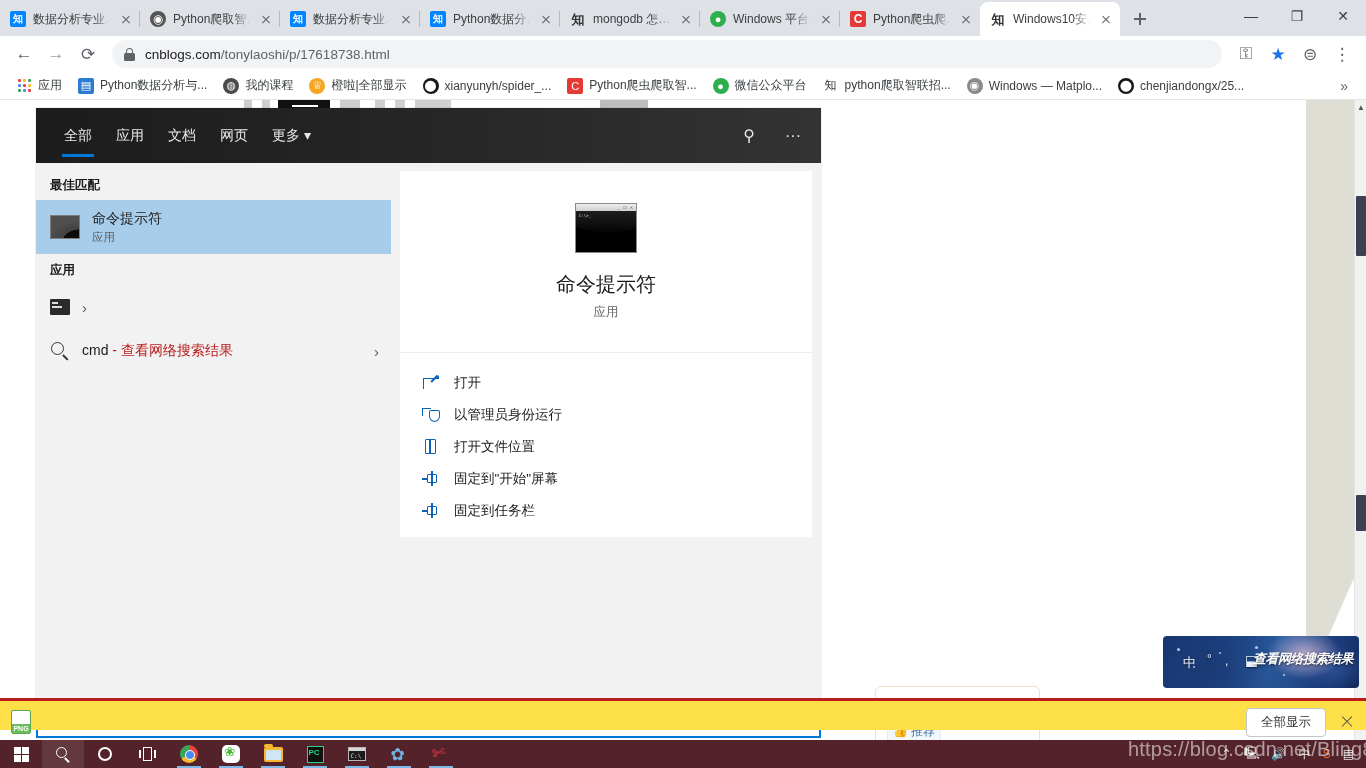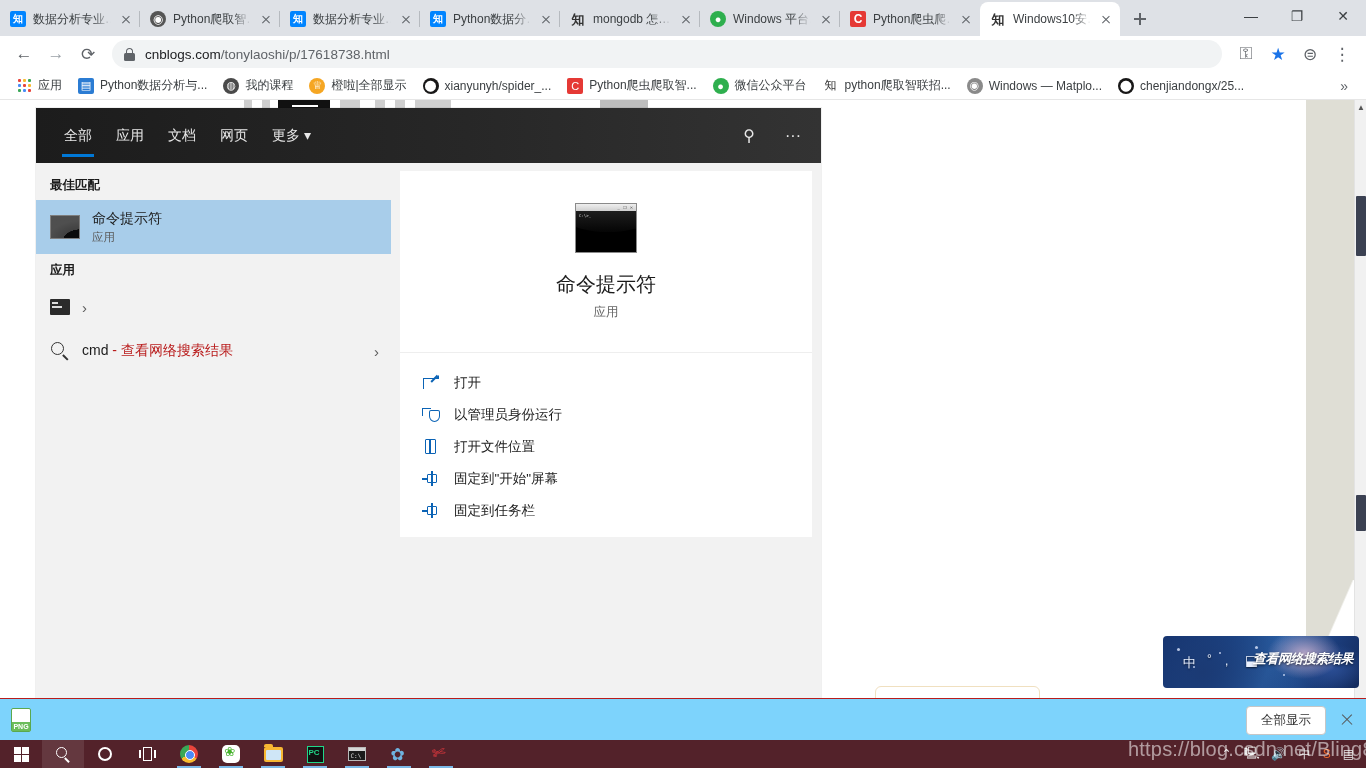--- a/index.html
+++ b/index.html
@@ -245,22 +245,22 @@
   
   .sp-searchbox {
     position: absolute; left: 36px; top: 700px; width: 785px; height: 38px;
     background: #ffffff; border: 2px solid #0078d7; display: flex; align-items: center; padding: 0 12px; gap: 12px;
   }
   .sp-searchbox .txt { font-size: 14px; color: #1b1b1b; position: relative; }
   .caret { display: inline-block; width: 1px; height: 17px; background: #1b1b1b; vertical-align: -3px; margin-left: 1px; }
 
   
   .downloadbar {
-    position: absolute; left: 0; top: 698px; width: 1366px; height: 42px;
-    background: #7dd3fc; border-top: 1px solid #b91c1c; display: flex; align-items: center;
+    position: absolute; left: 0; top: 698px; width: 1366px; height: 32px;
+    background: #fde047; border-top: 3px solid #b91c1c; display: flex; align-items: center;
   }
   .dl-item { position: absolute; left: 8px; top: 8px; width: 26px; height: 26px;
              display: flex; align-items: center; justify-content: center; }
   .png-ico { width: 20px; height: 24px; background: #fff; border: 1.5px solid #5aa84f; border-radius: 2px;
              position: relative; display: flex; align-items: flex-end; justify-content: center; }
   .png-ico span { font-size: 7px; font-weight: bold; color: #fff; background: #6bbd5b;
                   width: 100%; text-align: center; line-height: 9px; }
   .dl-right { position: absolute; right: 8px; top: 0; height: 42px; display: flex; align-items: center; gap: 10px; }
   .dl-showall { border: 1px solid #c6c6c6; background: #fff; border-radius: 4px; padding: 5px 14px;
                 font-size: 12.5px; color: #333; }

